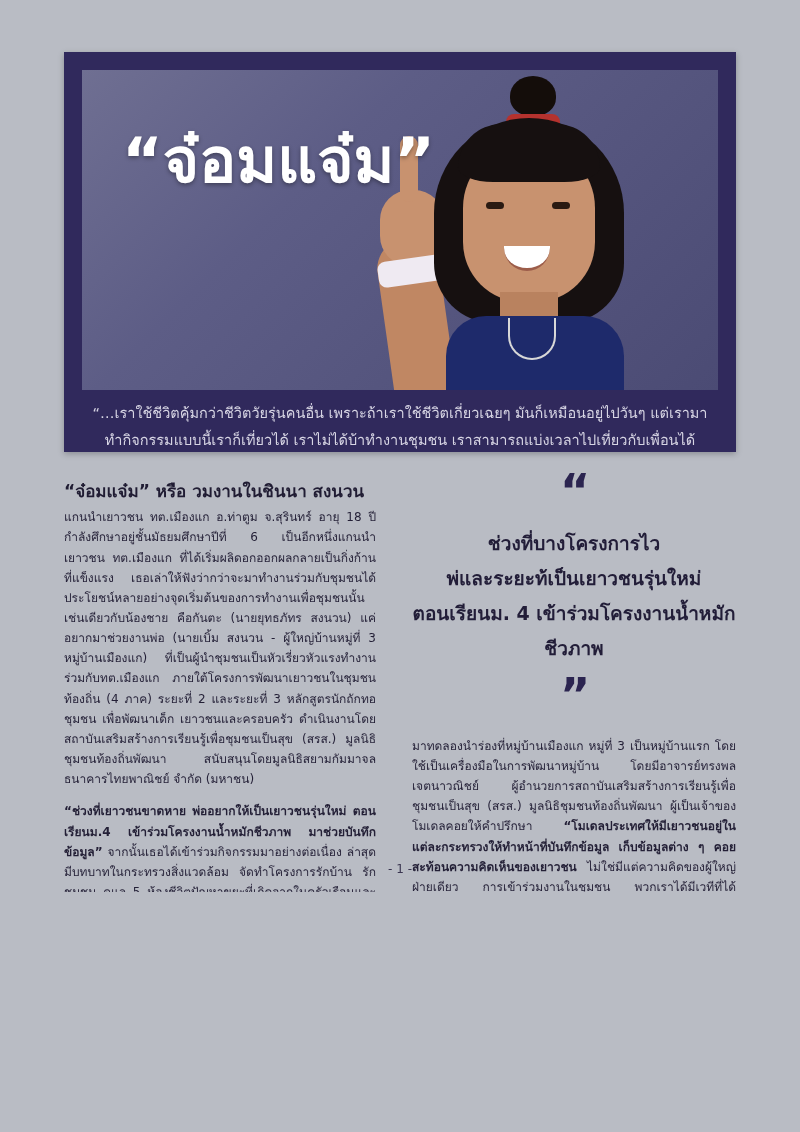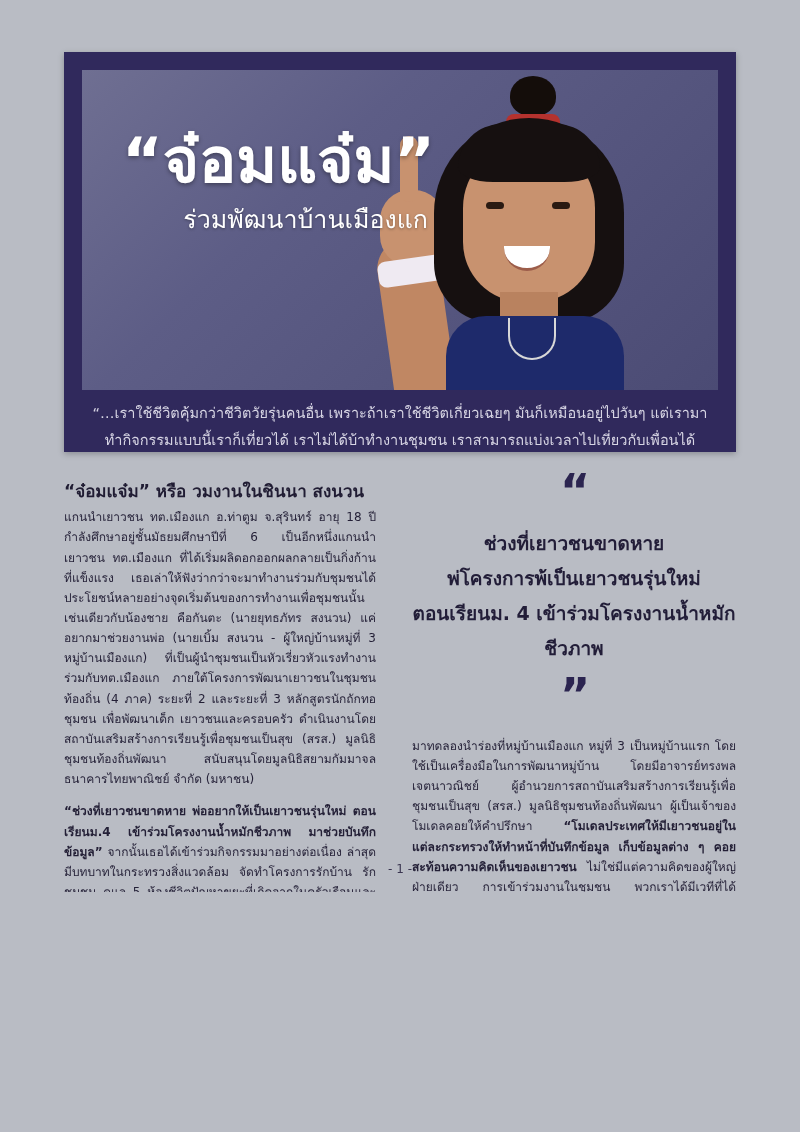--- a/index.html
+++ b/index.html
@@ -229,40 +229,39 @@
         <div class="p-eye-l"></div>
         <div class="p-eye-r"></div>
         <div class="p-smile"></div>
         <div class="p-neck"></div>
         <div class="p-body"></div>
         <div class="p-necklace"></div>
       </div>
 
       <div class="hero-title-wrap">
         <div class="hero-title">“จ๋อมแจ๋ม”</div>
-        <div class="hero-subtitle">ร่วมพัฒนาบ้านเมืองแก</div>
       </div>
     </div>
 
     <div class="hero-quote">“…เราใช้ชีวิตคุ้มกว่าชีวิตวัยรุ่นคนอื่น เพราะถ้าเราใช้ชีวิตเกี่ยวเฉยๆ มันก็เหมือนอยู่ไปวันๆ แต่เรามาทำกิจกรรมแบบนี้เราก็เที่ยวได้ เราไม่ได้บ้าทำงานชุมชน เราสามารถแบ่งเวลาไปเที่ยวกับเพื่อนได้ สามารถแบ่งเวลามาทำงานให้ที่บ้านและชุมชนได้ด้วย…”</div>
   </div>
 
   <div class="col-left">
     <p class="lead">“จ๋อมแจ๋ม” หรือ วมงานในชินนา สงนวน</p>
     <p class="body">แกนนำเยาวชน ทต.เมืองแก อ.ท่าตูม จ.สุรินทร์ อายุ 18 ปี กำลังศึกษาอยู่ชั้นมัธยมศึกษาปีที่ 6 เป็นอีกหนึ่งแกนนำเยาวชน ทต.เมืองแก ที่ได้เริ่มผลิดอกออกผลกลายเป็นกิ่งก้านที่แข็งแรง เธอเล่าให้ฟังว่ากว่าจะมาทำงานร่วมกับชุมชนได้ประโยชน์หลายอย่างจุดเริ่มต้นของการทำงานเพื่อชุมชนนั้นเช่นเดียวกับน้องชาย คือกันตะ   (นายยุทธภัทร สงนวน) แค่อยากมาช่วยงานพ่อ (นายเบิ้ม สงนวน - ผู้ใหญ่บ้านหมู่ที่ 3 หมู่บ้านเมืองแก) ที่เป็นผู้นำชุมชนเป็นหัวเรี่ยวหัวแรงทำงานร่วมกับทต.เมืองแก ภายใต้โครงการพัฒนาเยาวชนในชุมชนท้องถิ่น (4 ภาค) ระยะที่ 2 และระยะที่ 3 หลักสูตรนักถักทอชุมชน เพื่อพัฒนาเด็ก เยาวชนและครอบครัว ดำเนินงานโดย สถาบันเสริมสร้างการเรียนรู้เพื่อชุมชนเป็นสุข (สรส.) มูลนิธิชุมชนท้องถิ่นพัฒนา สนับสนุนโดยมูลนิธิสยามกัมมาจล ธนาคารไทยพาณิชย์ จำกัด (มหาชน)</p>
     <p class="body">
       <span class="bold">“ช่วงที่เยาวชนขาดหาย พ่ออยากให้เป็นเยาวชนรุ่นใหม่ ตอนเรียนม.4 เข้าร่วมโครงงานน้ำหมักชีวภาพ มาช่วยบันทึกข้อมูล”</span><span> จากนั้นเธอได้เข้าร่วมกิจกรรมมาอย่างต่อเนื่อง ล่าสุดมีบทบาทในกระทรวงสิ่งแวดล้อม จัดทำโครงการรักบ้าน รักชุมชน ดูแล 5 ห้องชีวิตปัญหาขยะที่เกิดจากในครัวเรือนและในชุมชน  และเป็นหนึ่งในเยาวชนแกนนำใน</span><span class="bold">“โมเดลประเทศหมู่บ้าน”</span><span> ที่เทศบาลตำบลเมืองแกได้นำ</span>
     </p>
   </div>
 
   <div class="col-right">
     <div class="pullquote">
       <div class="pq-mark open">“</div>
-      <div class="pq-line">ช่วงที่เยาวชนขาดหาย</div>
-      <div class="pq-line">พ่โครงการพ้เป็นเยาวชนรุ่นใหม่</div>
+      <div class="pq-line">ช่วงที่บางโครงการไว</div>
+      <div class="pq-line">พ่และระยะท้เป็นเยาวชนรุ่นใหม่</div>
       <div class="pq-line">ตอนเรียนม. 4 เข้าร่วมโครงงานน้ำหมักชีวภาพ</div>
       <div class="pq-mark close">”</div>
     </div>
 
     <p class="body">
       <span>มาทดลองนำร่องที่หมู่บ้านเมืองแก หมู่ที่ 3 เป็นหมู่บ้านแรก โดยใช้เป็นเครื่องมือในการพัฒนาหมู่บ้าน โดยมีอาจารย์ทรงพล เจตนาวณิชย์ ผู้อำนวยการสถาบันเสริมสร้างการเรียนรู้เพื่อชุมชนเป็นสุข (สรส.) มูลนิธิชุมชนท้องถิ่นพัฒนา ผู้เป็นเจ้าของโมเดลคอยให้คำปรึกษา </span><span class="bold">“โมเดลประเทศให้มีเยาวชนอยู่ในแต่ละกระทรวงให้ทำหน้าที่บันทึกข้อมูล เก็บข้อมูลต่าง ๆ คอยสะท้อนความคิดเห็นของเยาวชน</span><span> ไม่ใช่มีแต่ความคิดของผู้ใหญ่ฝ่ายเดียว การเข้าร่วมงานในชุมชน พวกเราได้มีเวทีที่ได้แสดงออก ได้แสดงความคิดเห็น บางโครงการไว้ใจให้เราทำและคิดเอง เช่น โครงการพี่สอนน้อง เป็นโครงการที่เยาวชนคิดเองทำเอง” จ๋อมแจ๋ม เล่าอย่างภาคภูมิใจ</span>
     </p>
   </div>
 
   <div class="footer">- 1 -</div>

